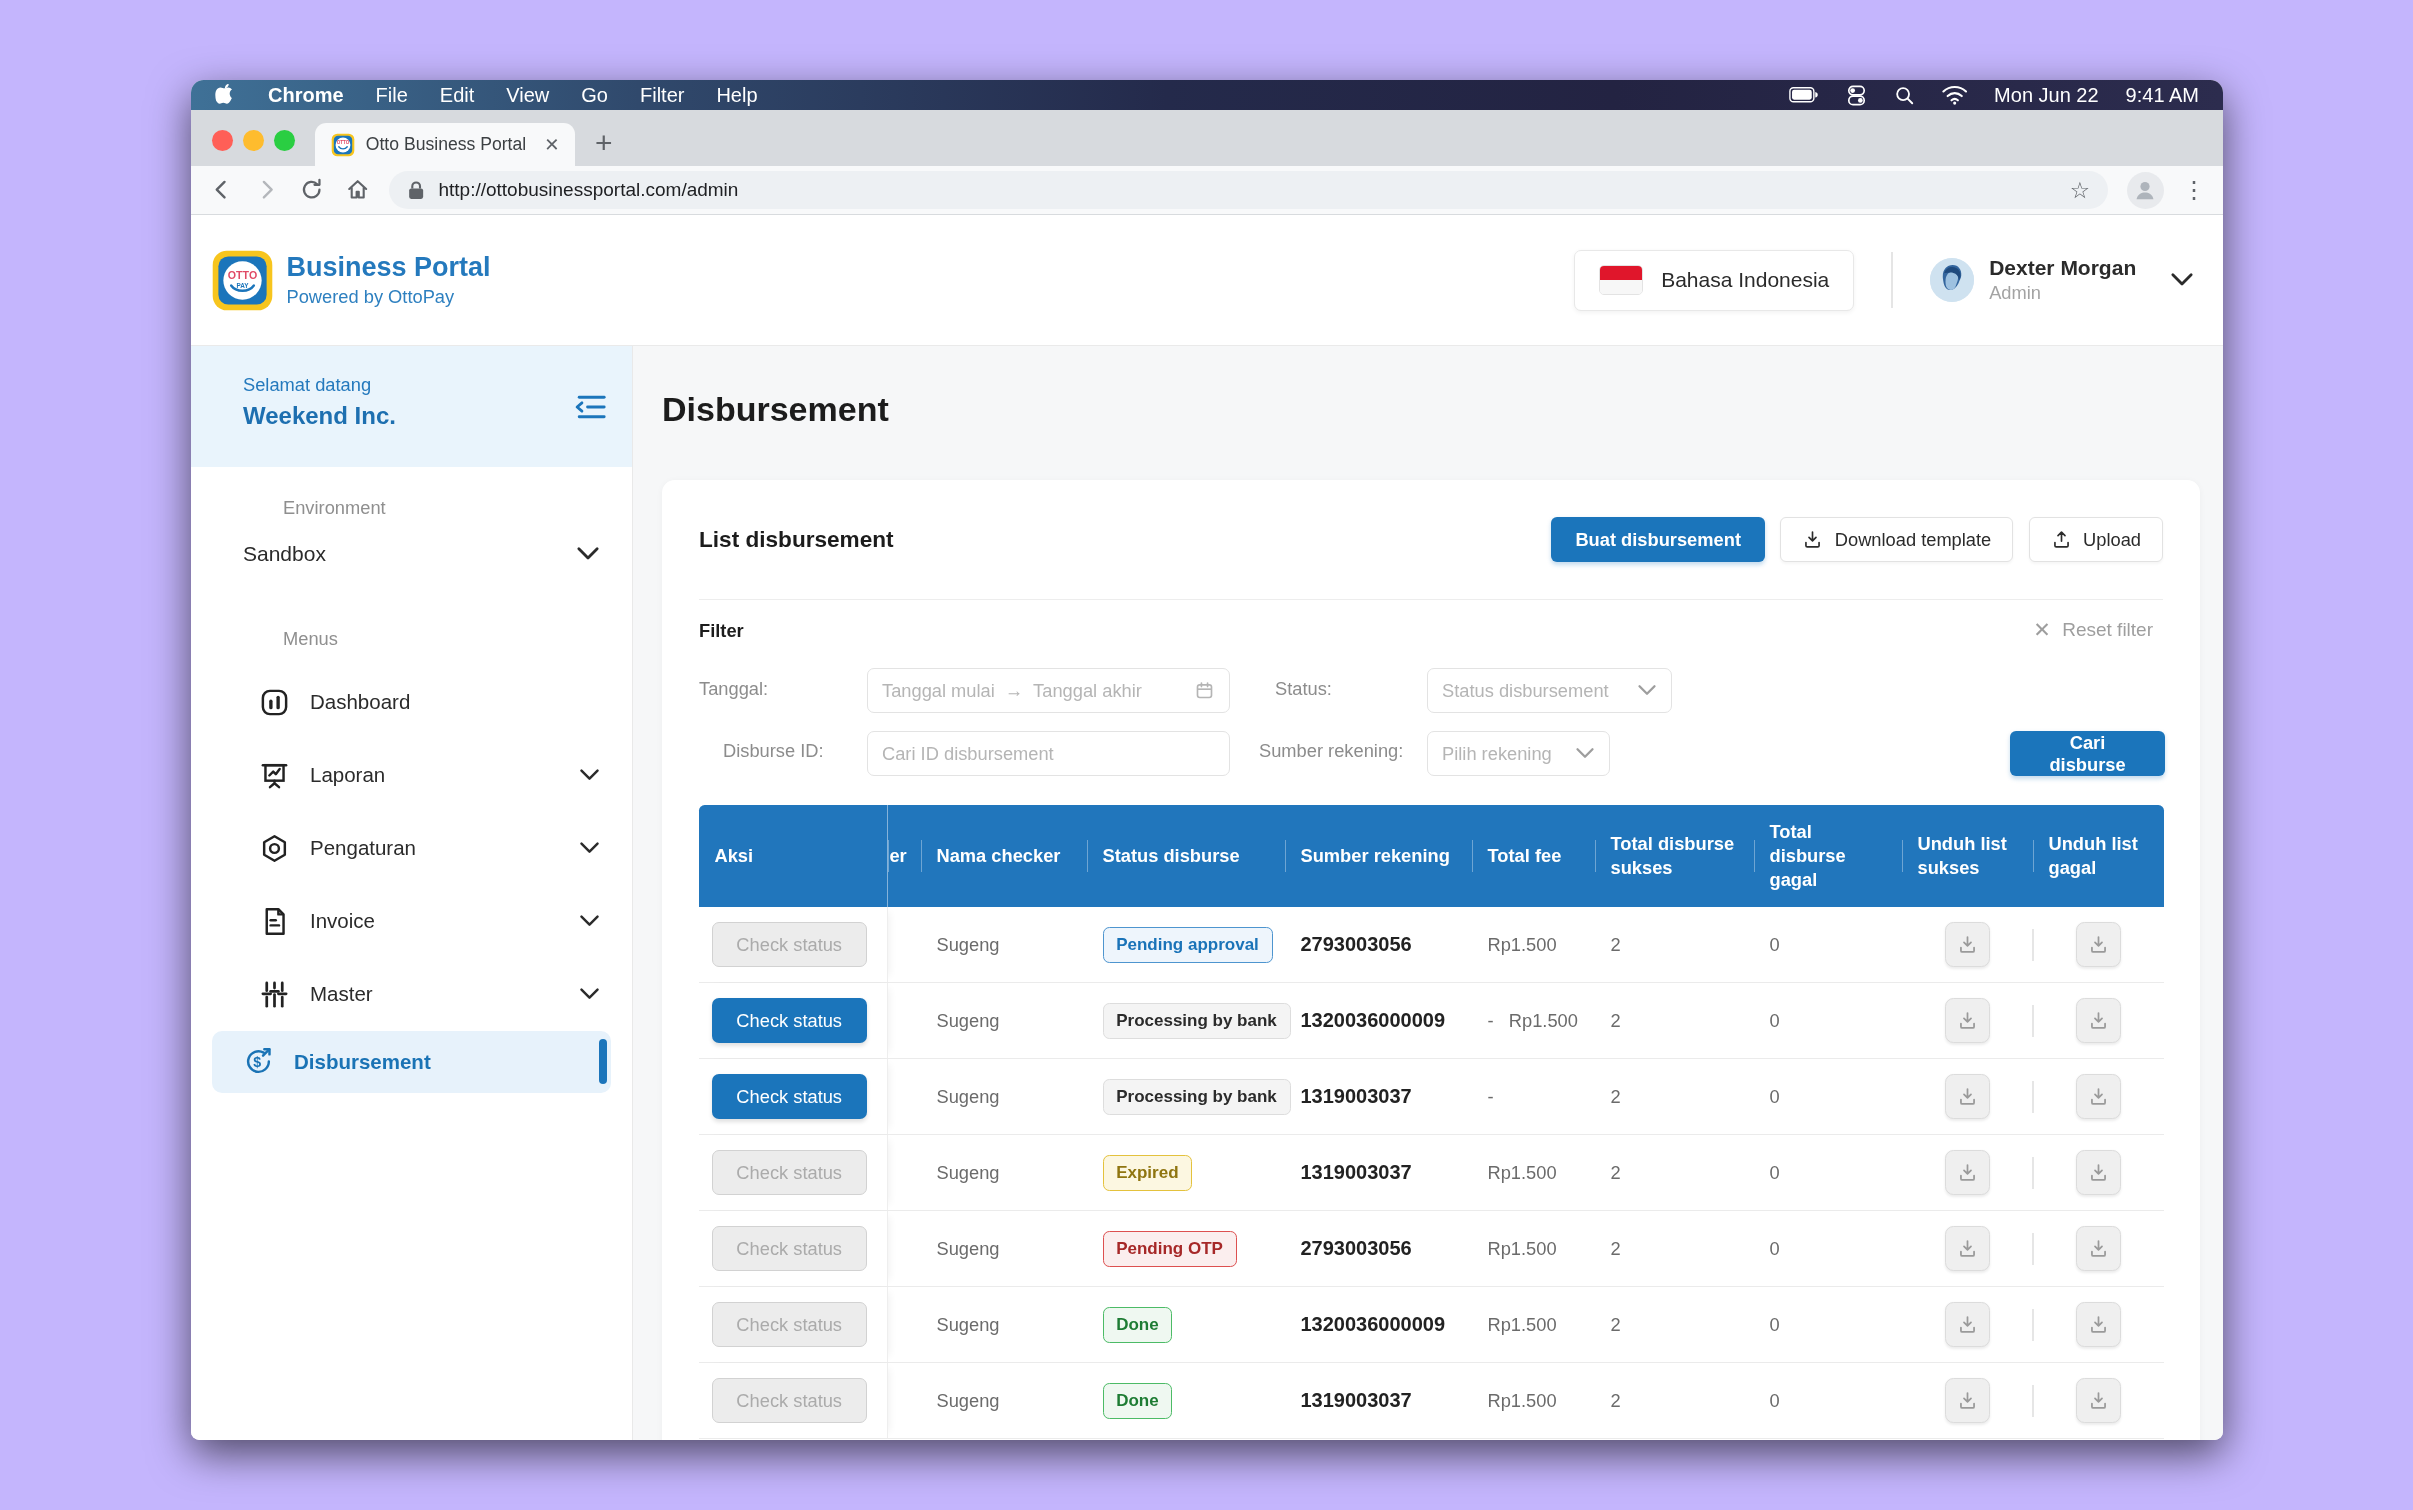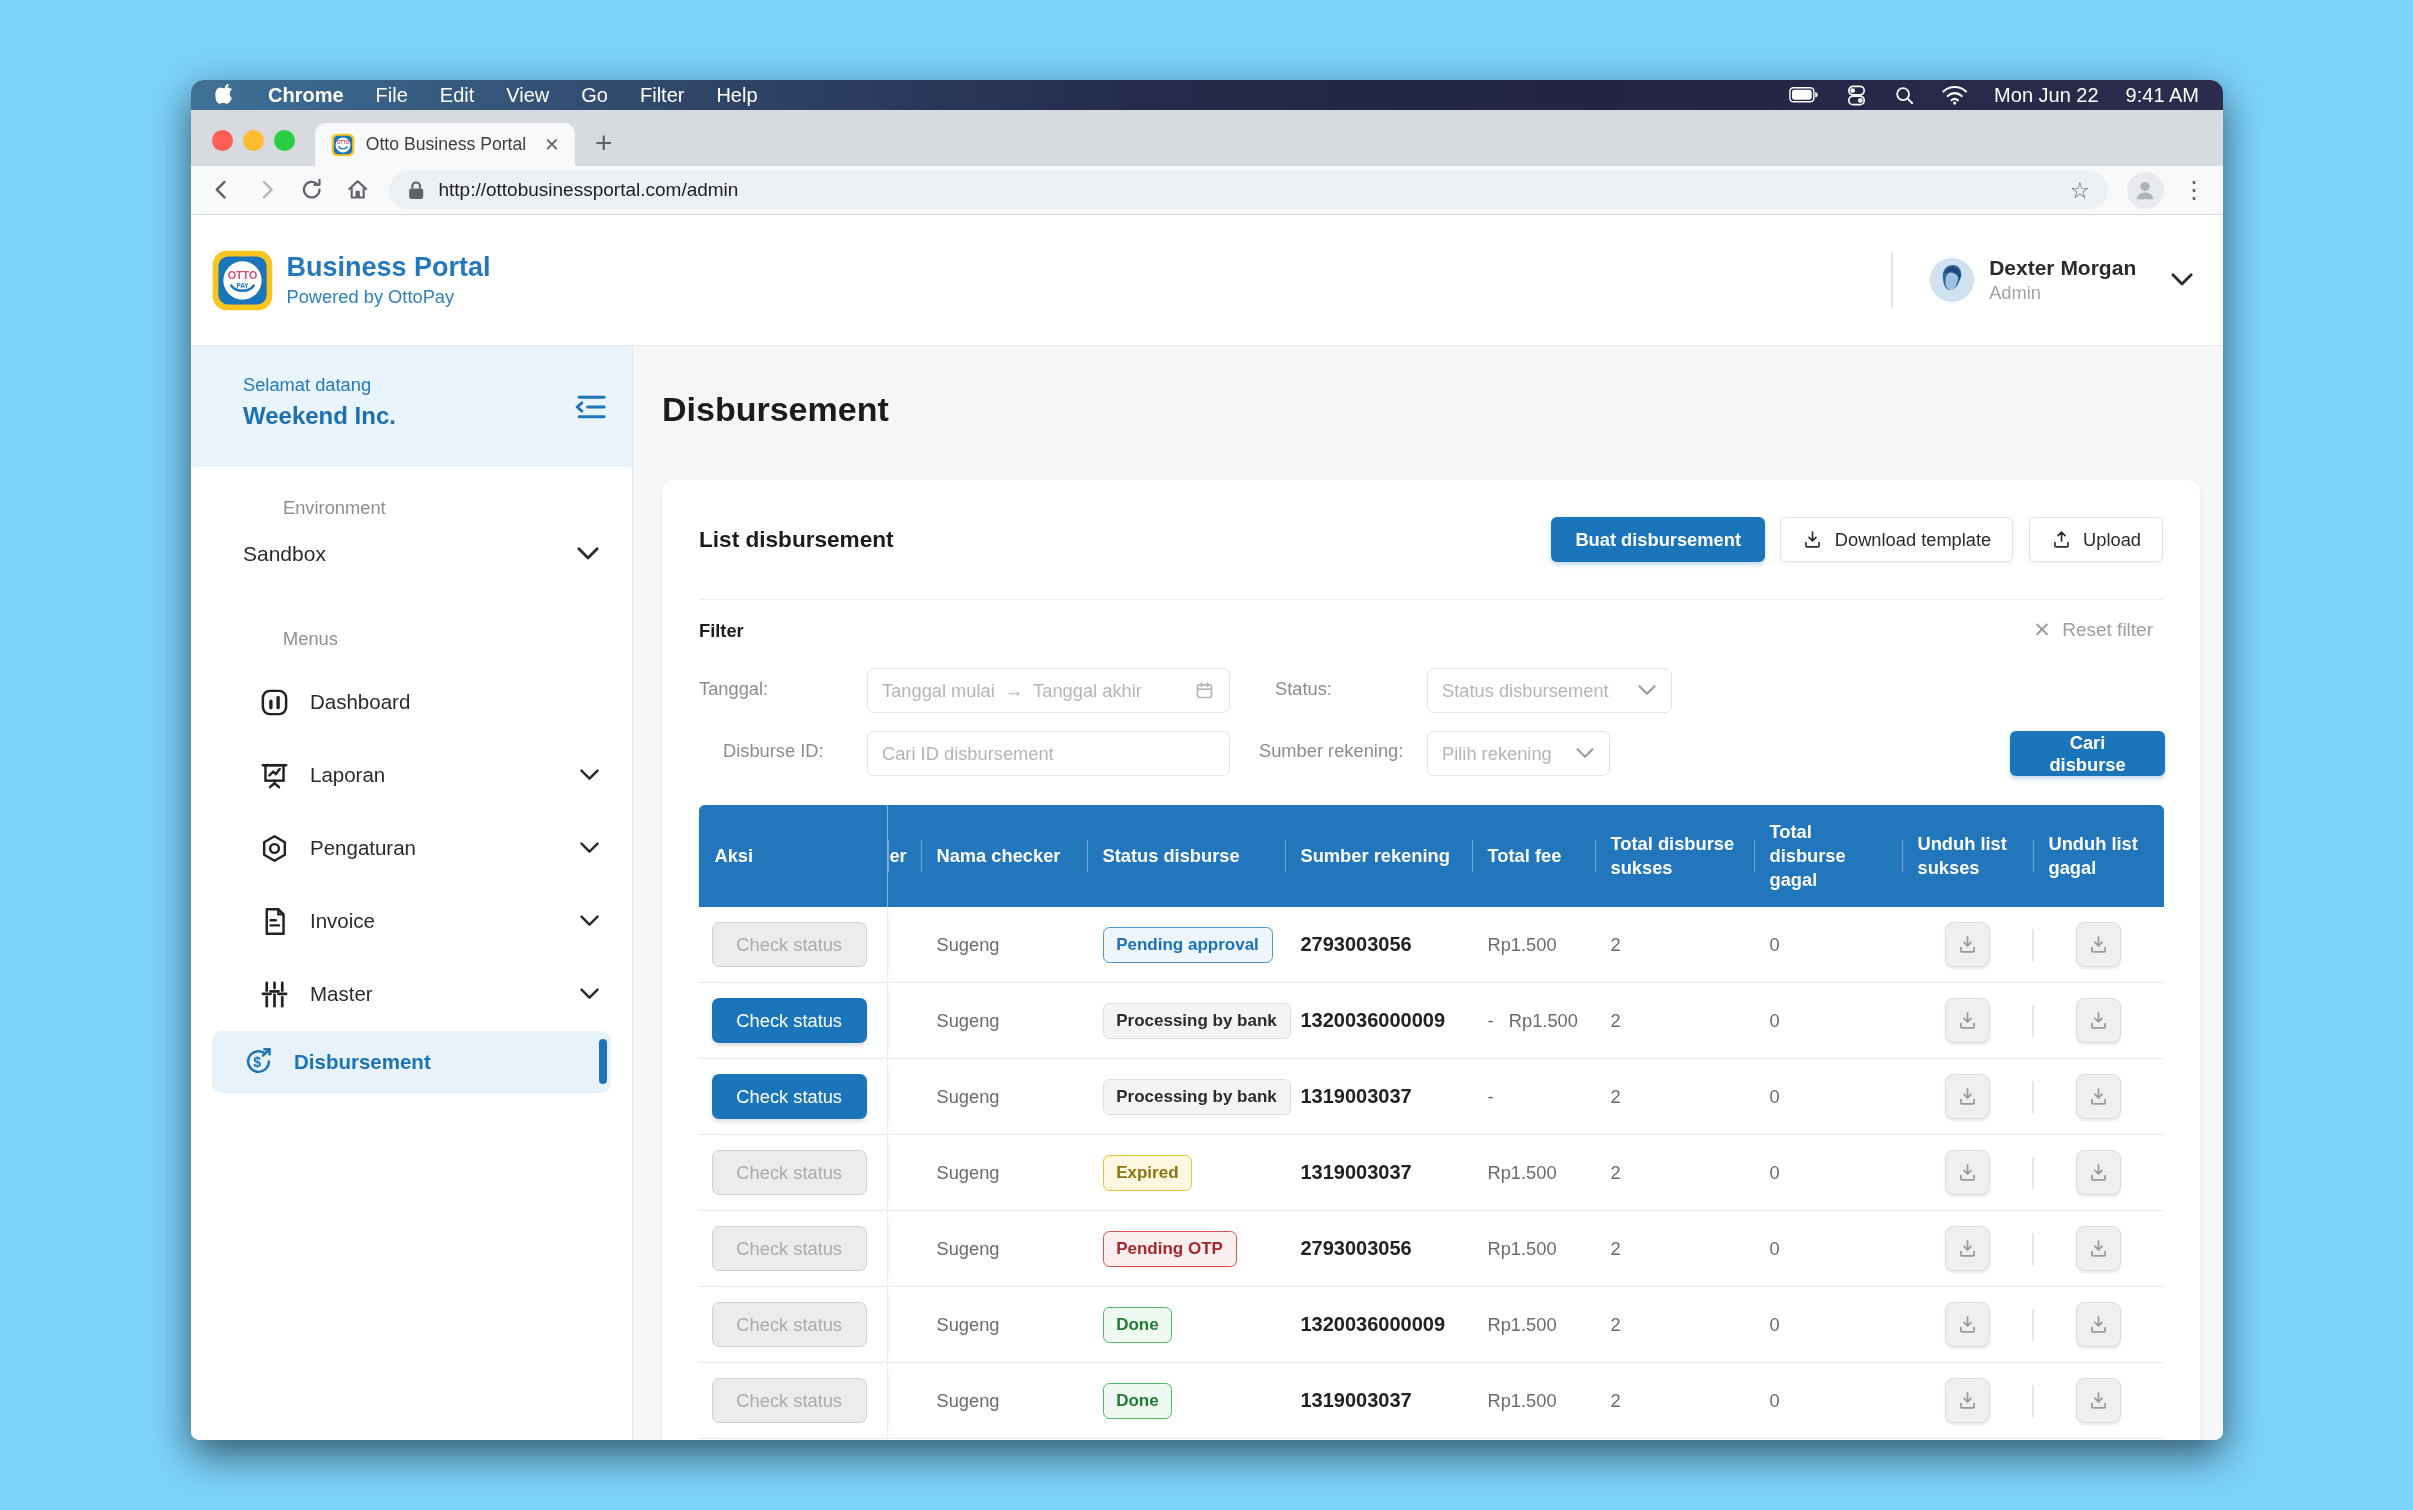--- a/index.html
+++ b/index.html
@@ -1,19 +1,19 @@
 <!DOCTYPE html>
 <html style="font-size:11.3px"><head>
 <meta charset="utf-8">
 <style>
   * { box-sizing: border-box; margin: 0; padding: 0; }
   html,body { width: 2413px; height: 1510px; }
   body { font-family: "Liberation Sans", "DejaVu Sans", sans-serif; background: #1a1a1a; overflow: hidden; }
 
-  .stage { position: relative; width: 2413px; height: 1510px; background: #7dd3fc; }
+  .stage { position: relative; width: 2413px; height: 1510px; background: #c4b5fd; }
   .window { position: absolute; left: 191px; top: 80px; width: 2032px; height: 1360px;
             border-radius: 12.7px 12.7px 8.5px 8.5px; overflow: hidden; background: #fff;
             box-shadow: 0 14px 42px rgba(0,0,0,.6); display: flex; flex-direction: column; }
 
   
   .menubar { height: 30px; flex: 0 0 30px; display: flex; align-items: center; color: #fff;
              background: linear-gradient(90deg,#3f7197 0%,#30496c 22%,#242a4b 48%,#232342 70%,#2c2c4e 100%);
              font-size: 20px; padding: 0 24px; }
   .menubar-left { display: flex; align-items: center; gap: 32px; }
   .menubar .apple { width: 21px; height: 24px; display: inline-flex; }
@@ -282,20 +282,27 @@
               <text x="43" y="53" font-size="9" font-weight="bold" fill="#1b75bb" text-anchor="middle" font-family="Liberation Sans, sans-serif">PAY</text>
               <path d="M27 50c7 10 25 10 32 0" stroke="#1b75bb" stroke-width="3.4" fill="none" stroke-linecap="round"></path>
             </svg>
         </span>
         <div class="brand-text">
           <div class="bt">Business Portal</div>
           <div class="bs">Powered by OttoPay</div>
         </div>
       </div>
       <div class="header-right">
+        <button class="lang-btn">
+          <span class="flag">
+              <div class="fr"></div>
+              <div class="fw"></div>
+            </span>
+          <span class="lang-label">Bahasa Indonesia</span>
+        </button>
         <div class="vdiv"></div>
         <div class="user">
           <span class="avatar">
             <svg width="44" height="44" viewBox="0 0 62 62">
                 <rect width="62" height="62" fill="#cfe2f0"></rect>
                 <path d="M18 26c0-10 6-16 14-16s13 7 12 15c-.4 3.5-2 6-2 6l-2 5c-3 6-7 9-11 9-6 0-9-5-10-11-.4-3-1-5-1-8z" fill="#34669e"></path>
                 <path d="M22 30c1-7 5-11 10-11 4 0 7 3 7.5 7 .3 3-.5 6-1.5 8.5L36 40c-1.6 3.4-4 5-6.5 5-4 0-6.8-3.6-7.4-8-.3-2.4-.4-4.6-.1-7z" fill="#9dc1e0"></path>
                 <path d="M20 21c3-8 11-10 17-7 4 2 6 6 6 10 0 3-1 5-2 7-1-6-4-9-8-10-5-1.3-9 .5-13 0z" fill="#1f4a7d"></path>
               </svg>
           </span>

